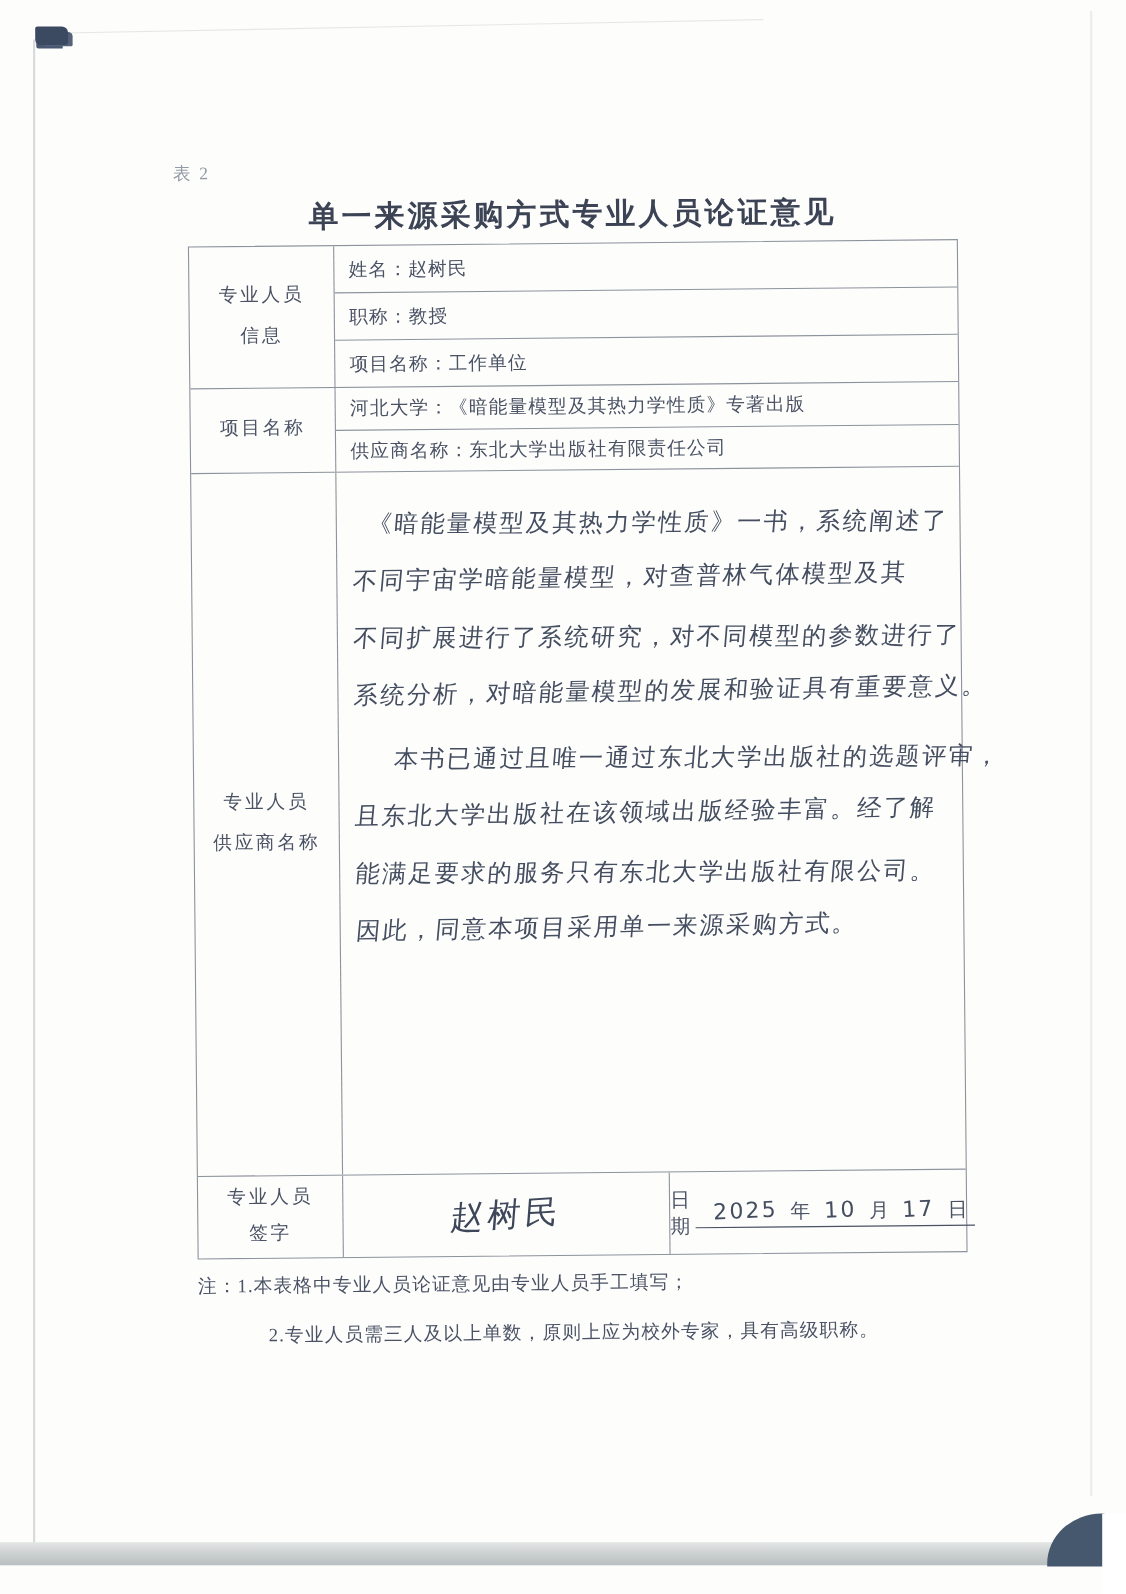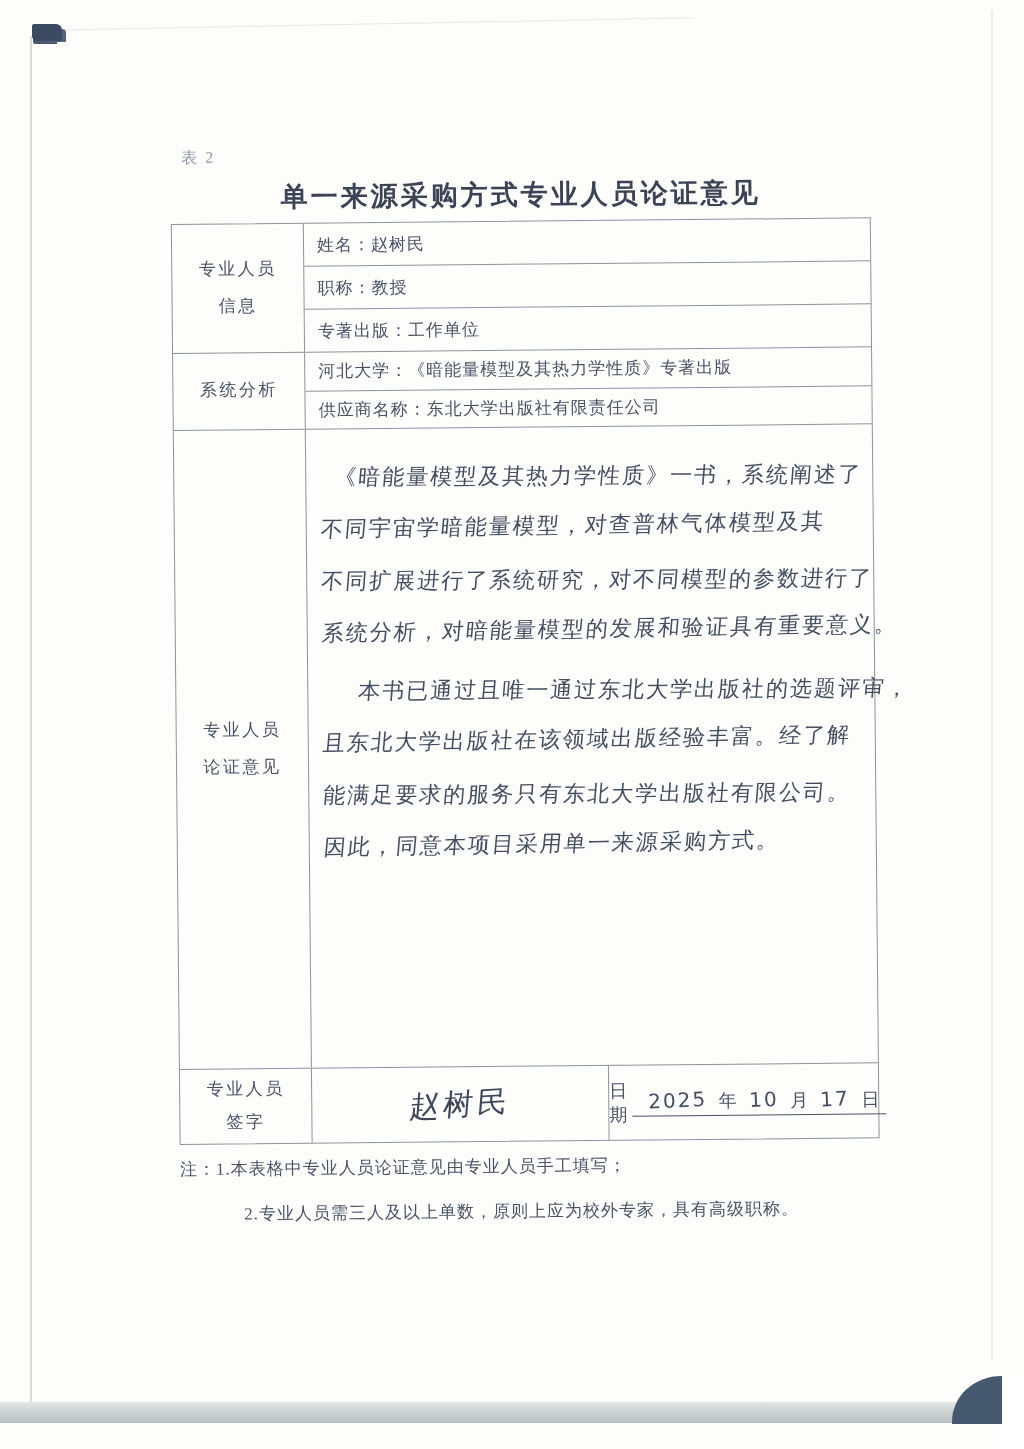--- a/index.html
+++ b/index.html
@@ -19,21 +19,21 @@
   .smudge{position:absolute;left:32px;top:24px;width:30px;height:17px;background:#3c4a61;border-radius:2px 6px 3px 5px;box-shadow:6px 3px 0 -2px #55627a, -2px 6px 0 -3px #4a5770;}
   .bottom-band{position:absolute;left:0px;top:1402px;width:1002px;height:21px;background:linear-gradient(to bottom,#e3e6e5,#c7cccc 60%,#b9c0c2);}
   .corner-dark{position:absolute;left:952px;top:1376px;width:52px;height:48px;background:#46586d;border-top-left-radius:95% 95%;}
   .corner-white{position:absolute;left:1002px;top:1376px;width:22px;height:73px;background:#ffffff;}
 
   .doc{
     position:absolute;left:0;top:0;width:1024px;height:1449px;
     transform:rotate(-0.55deg);transform-origin:180px 660px;
     color:#4a5264;
   }
-  .table-label{position:absolute;left:186px;top:148px;font-size:16px;color:#939aa5;letter-spacing:2px;}
+  .table-label{position:absolute;left:162px;top:148px;font-size:16px;color:#939aa5;letter-spacing:2px;}
   .doc-title{
     position:absolute;left:175px;top:180px;width:700px;text-align:center;
     font-size:27px;font-weight:bold;color:#3c4355;letter-spacing:3px;
     font-family:"Liberation Sans","DejaVu Sans",sans-serif;
   }
   .tbl{
     position:absolute;left:175px;top:224px;width:700px;
     border:1px solid #8d939c;box-sizing:border-box;
     font-size:17px;letter-spacing:1px;
   }
@@ -103,46 +103,46 @@
         <div class="fields">
           <div class="frow">
             <span>姓名：</span>
             <span>赵树民</span>
           </div>
           <div class="frow">
             <span>职称：</span>
             <span>教授</span>
           </div>
           <div class="frow">
-            <span>专著出版：</span>
+            <span>项目名称：</span>
             <span>工作单位</span>
           </div>
         </div>
       </div>
 
       <div class="trow" style="height:77px;">
         <div class="lblcell">
-          <span class="lline">系统分析</span>
+          <span class="lline">项目名称</span>
         </div>
         <div class="fields">
           <div class="frow">
             <span>河北大学：</span>
             <span>《暗能量模型及其热力学性质》专著出版</span>
           </div>
           <div class="frow">
             <span>供应商名称：</span>
             <span>东北大学出版社有限责任公司</span>
           </div>
         </div>
       </div>
 
       <div class="trow" style="height:639px;">
         <div class="lblcell">
           <span class="lline">专业人员</span>
-          <span class="lline">论证意见</span>
+          <span class="lline">供应商名称</span>
         </div>
         <div class="opinion-cell hw">
           <div class="hw-line hw-indent1">《暗能量模型及其热力学性质》一书，系统阐述了</div>
           <div class="hw-line">不同宇宙学暗能量模型，对查普林气体模型及其</div>
           <div class="hw-line">不同扩展进行了系统研究，对不同模型的参数进行了</div>
           <div class="hw-line">系统分析，对暗能量模型的发展和验证具有重要意义。</div>
           <div class="hw-line hw-indent2">本书已通过且唯一通过东北大学出版社的选题评审，</div>
           <div class="hw-line">且东北大学出版社在该领域出版经验丰富。经了解</div>
           <div class="hw-line">能满足要求的服务只有东北大学出版社有限公司。</div>
           <div class="hw-line">因此，同意本项目采用单一来源采购方式。</div>

